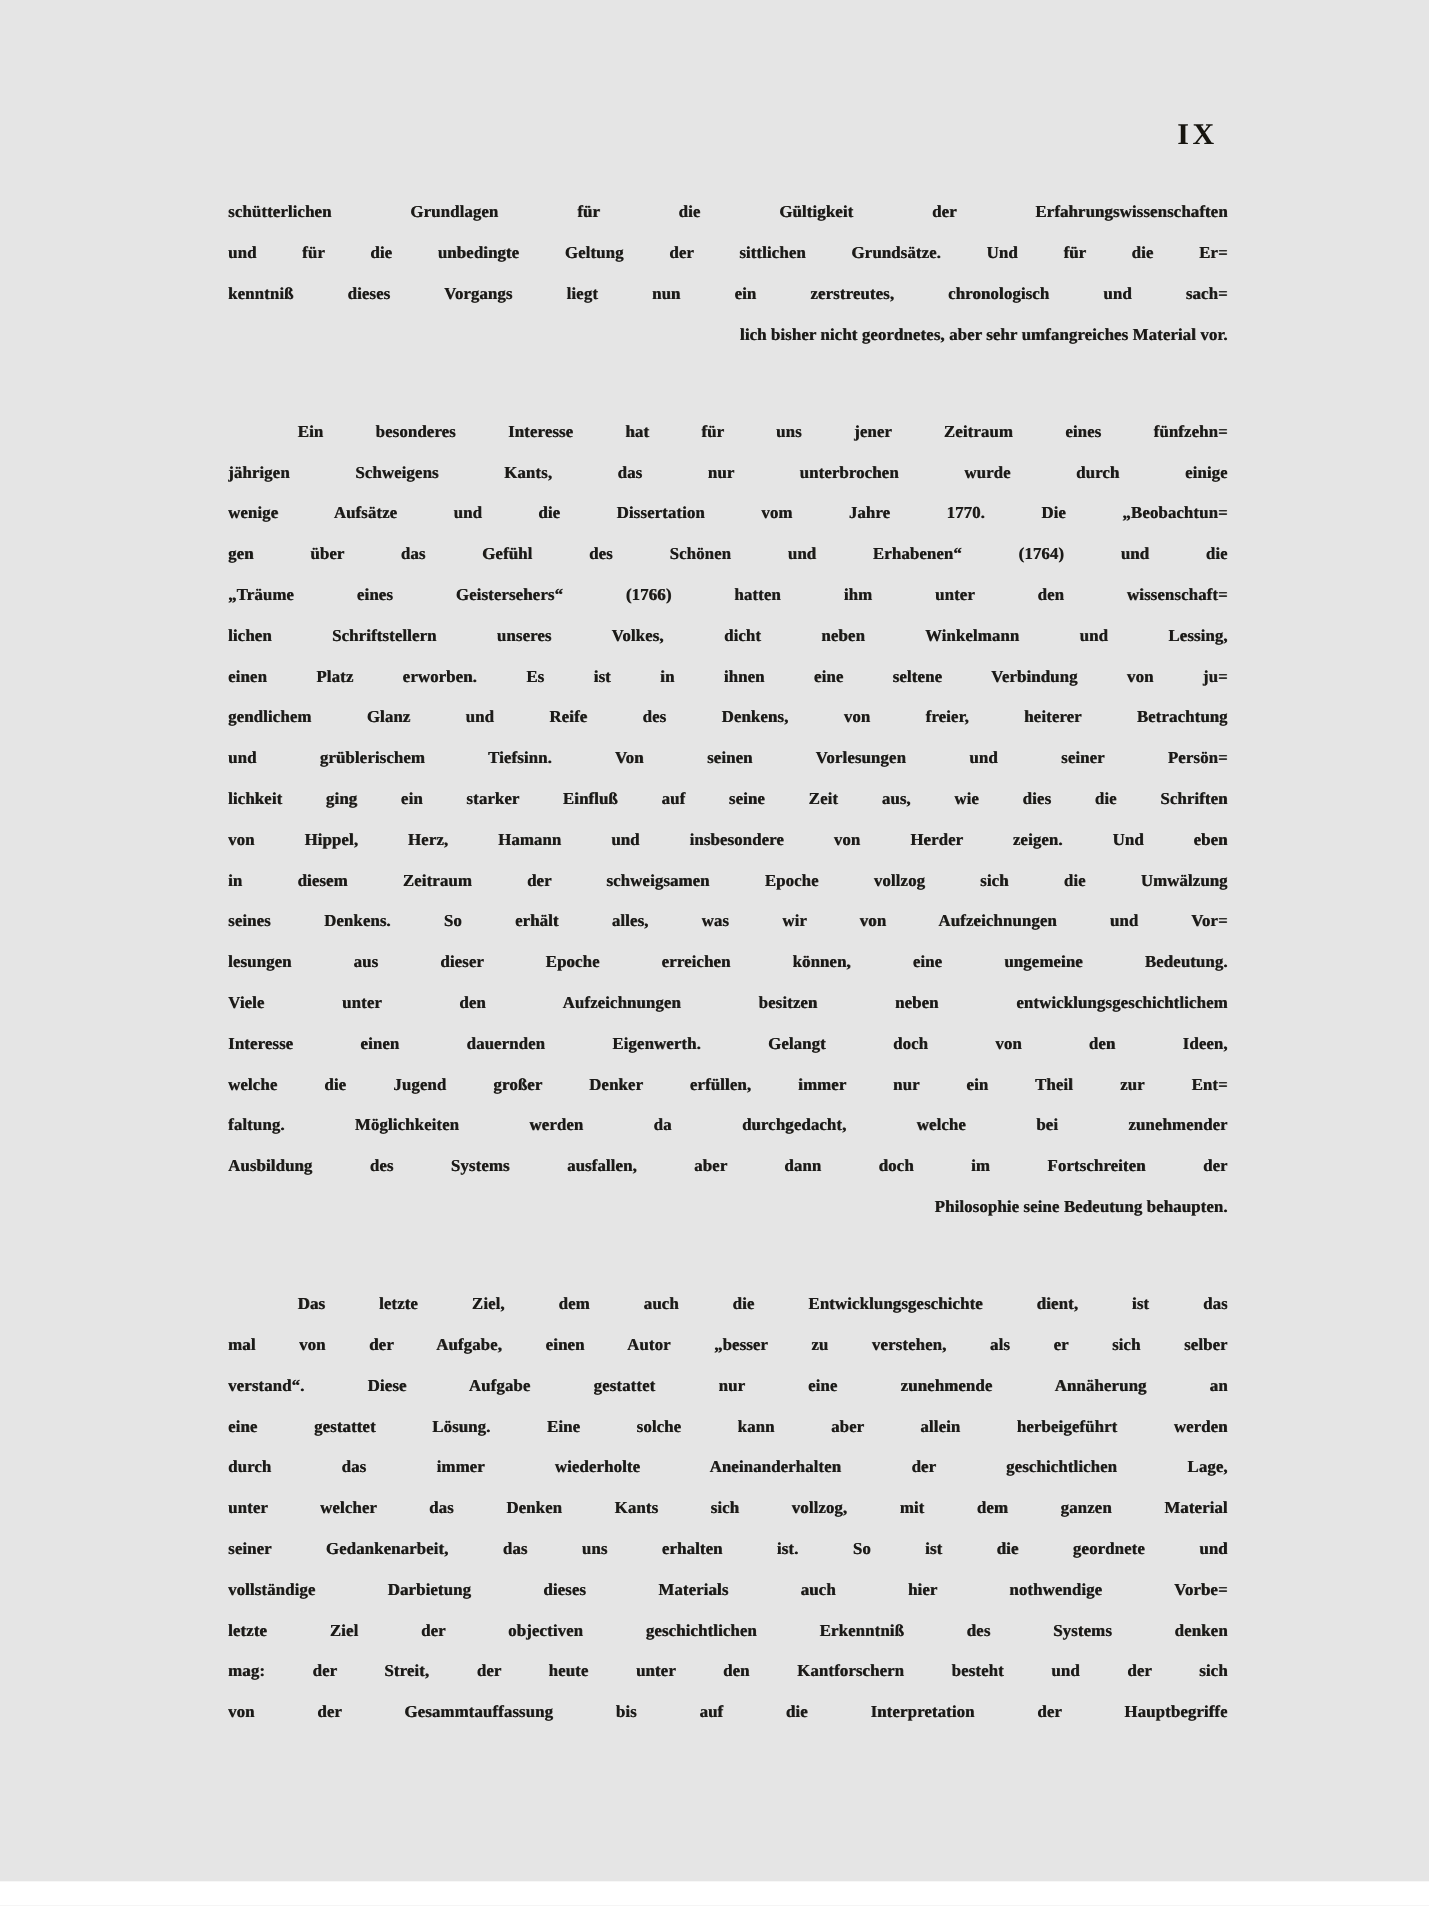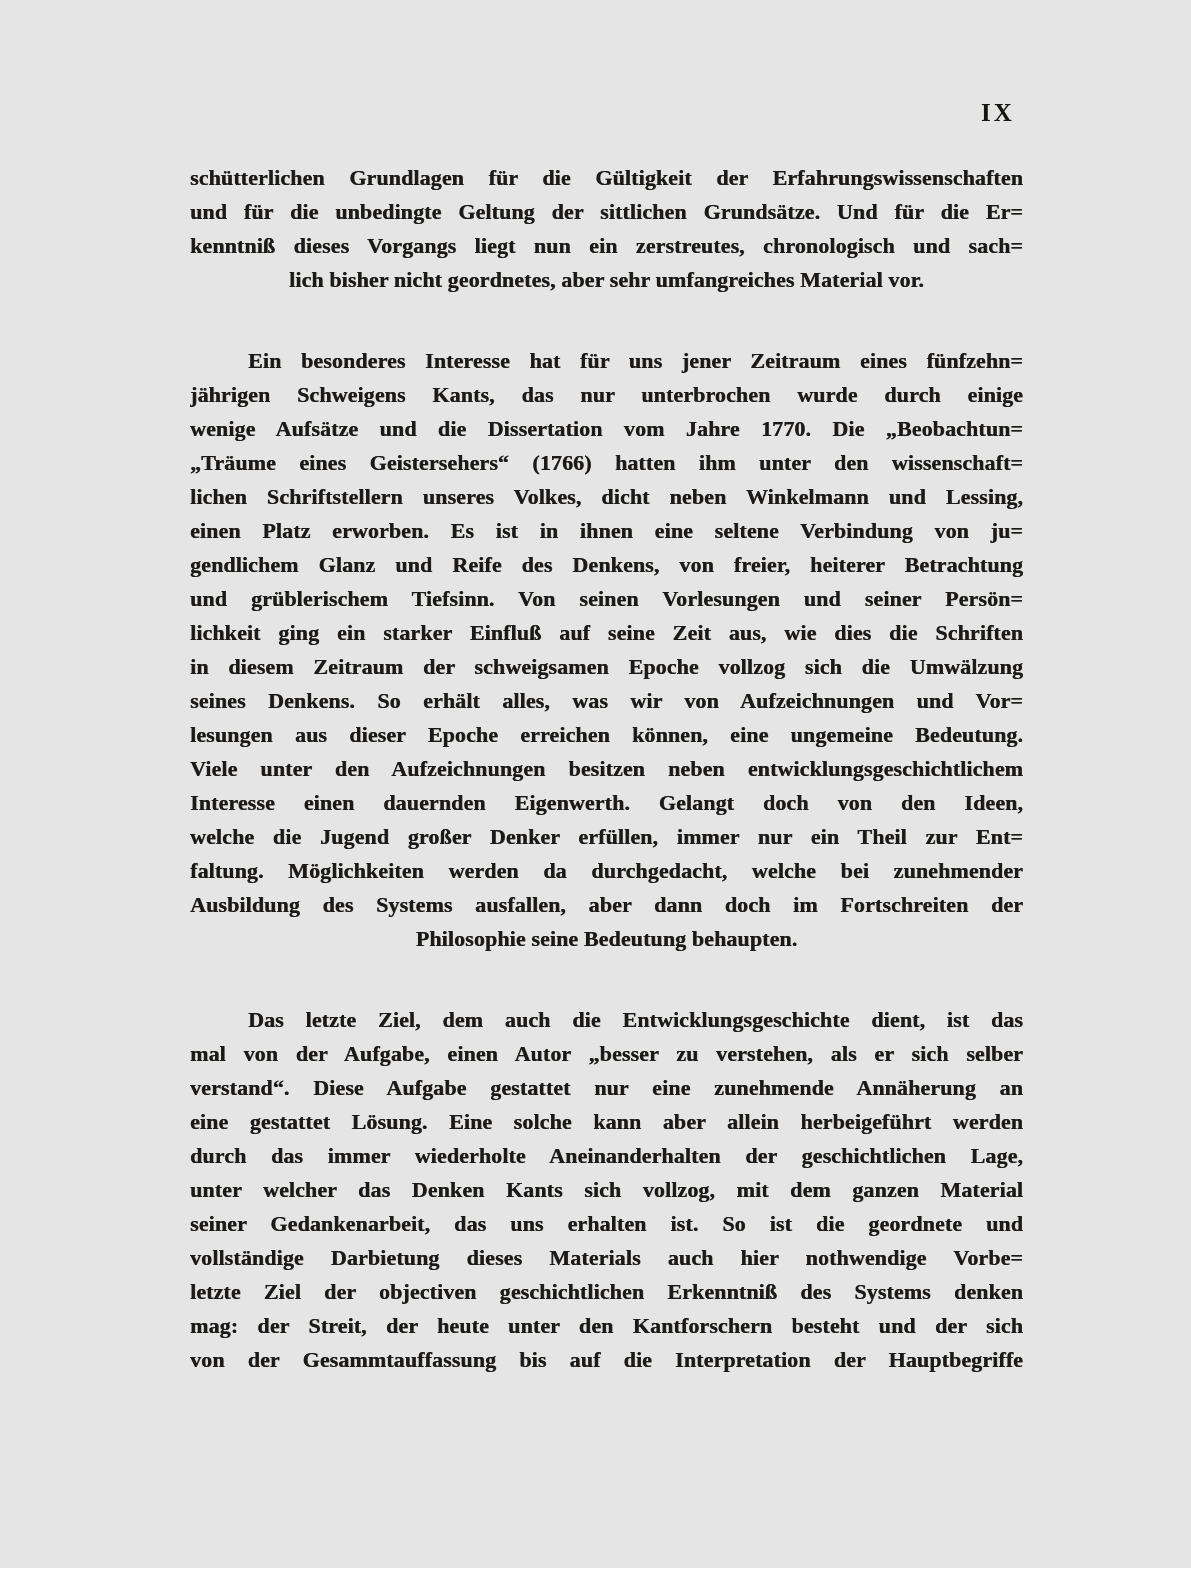--- a/index.html
+++ b/index.html
@@ -29,38 +29,38 @@
   .textblock {
     position: absolute;
     top: 161px;
     left: 190px;
     width: 833px;
   }
   
   .line {
     height: 34px;
     line-height: 34px;
-    font-size: 22px;
+    font-size: 14px;
     font-weight: 700;
     text-align: justify;
     overflow: hidden;
     white-space: normal;
     letter-spacing: 0.1px;
     
     text-shadow: 0.45px 0 0 rgba(25, 22, 16, 0.8);
   }
   
   .line::after {
     content: "";
     display: inline-block;
     width: 100%;
     height: 0;
   }
   .line.flush {
-    text-align: center;
+    text-align: right;
   }
   .line.flush::after {
     content: none;
   }
   .line.indent {
     text-indent: 58px;
     margin-top: 47px;
   }
 </style>
 </head>
@@ -69,26 +69,28 @@
 <div class="page">
   <div class="folio">IX</div>
   <div class="textblock" id="textblock" style="color: rgb(27, 26, 24);">
       <div class="line">schütterlichen Grundlagen für die Gültigkeit der Erfahrungswissenschaften</div>
       <div class="line">und für die unbedingte Geltung der sittlichen Grundsätze. Und für die Er=</div>
       <div class="line">kenntniß dieses Vorgangs liegt nun ein zerstreutes, chronologisch und sach=</div>
       <div class="line flush">lich bisher nicht geordnetes, aber sehr umfangreiches Material vor.</div>
       <div class="line indent">Ein besonderes Interesse hat für uns jener Zeitraum eines fünfzehn=</div>
       <div class="line">jährigen Schweigens Kants, das nur unterbrochen wurde durch einige</div>
       <div class="line">wenige Aufsätze und die Dissertation vom Jahre 1770. Die „Beobachtun=</div>
+      <div class="line">gen über das Gefühl des Schönen und Erhabenen“ (1764) und die</div>
       <div class="line">„Träume eines Geistersehers“ (1766) hatten ihm unter den wissenschaft=</div>
       <div class="line">lichen Schriftstellern unseres Volkes, dicht neben Winkelmann und Lessing,</div>
       <div class="line">einen Platz erworben. Es ist in ihnen eine seltene Verbindung von ju=</div>
       <div class="line">gendlichem Glanz und Reife des Denkens, von freier, heiterer Betrachtung</div>
       <div class="line">und grüblerischem Tiefsinn. Von seinen Vorlesungen und seiner Persön=</div>
       <div class="line">lichkeit ging ein starker Einfluß auf seine Zeit aus, wie dies die Schriften</div>
+      <div class="line">von Hippel, Herz, Hamann und insbesondere von Herder zeigen. Und eben</div>
       <div class="line">in diesem Zeitraum der schweigsamen Epoche vollzog sich die Umwälzung</div>
       <div class="line">seines Denkens. So erhält alles, was wir von Aufzeichnungen und Vor=</div>
       <div class="line">lesungen aus dieser Epoche erreichen können, eine ungemeine Bedeutung.</div>
       <div class="line">Viele unter den Aufzeichnungen besitzen neben entwicklungsgeschichtlichem</div>
       <div class="line">Interesse einen dauernden Eigenwerth. Gelangt doch von den Ideen,</div>
       <div class="line">welche die Jugend großer Denker erfüllen, immer nur ein Theil zur Ent=</div>
       <div class="line">faltung. Möglichkeiten werden da durchgedacht, welche bei zunehmender</div>
       <div class="line">Ausbildung des Systems ausfallen, aber dann doch im Fortschreiten der</div>
       <div class="line flush">Philosophie seine Bedeutung behaupten.</div>
       <div class="line indent">Das letzte Ziel, dem auch die Entwicklungsgeschichte dient, ist das</div>

